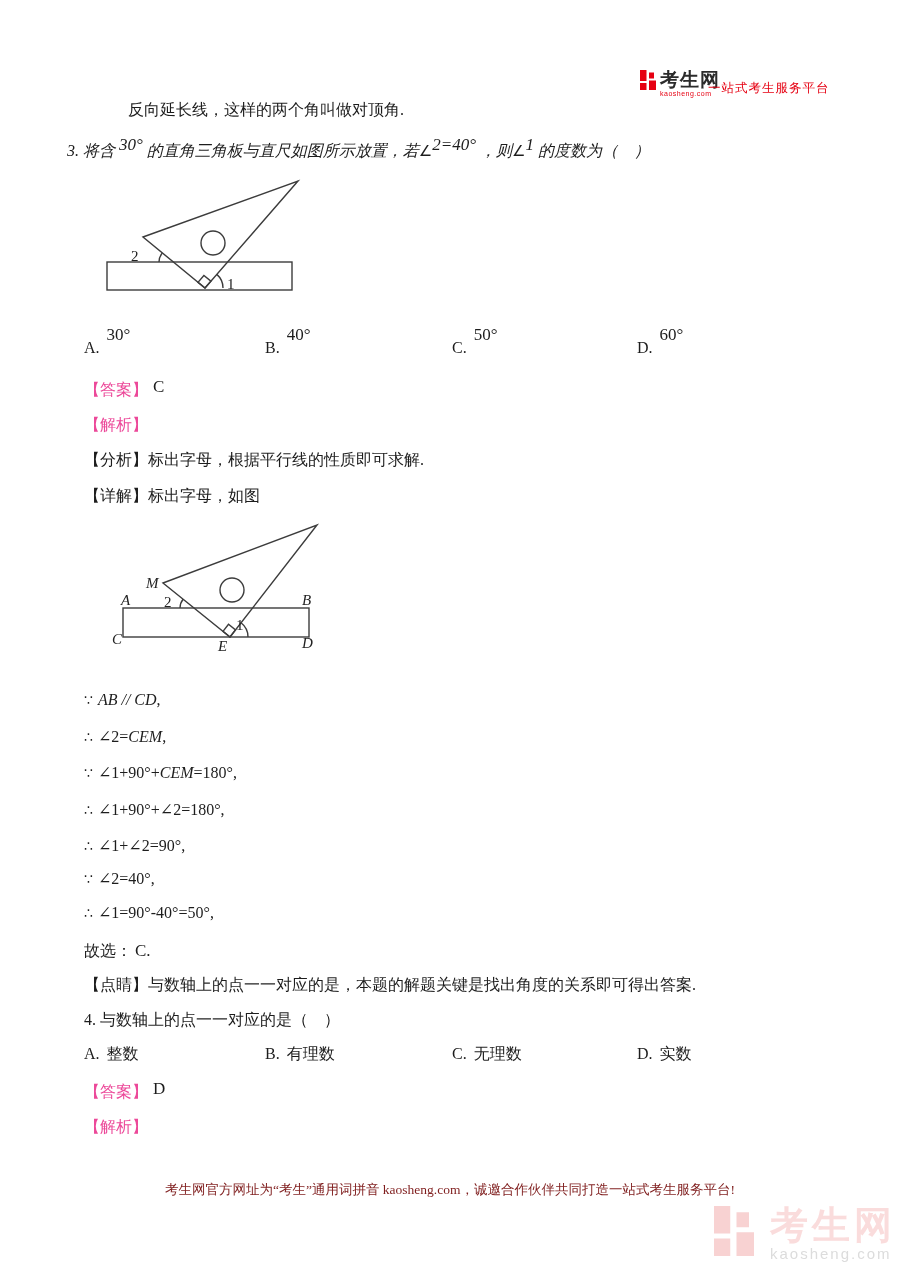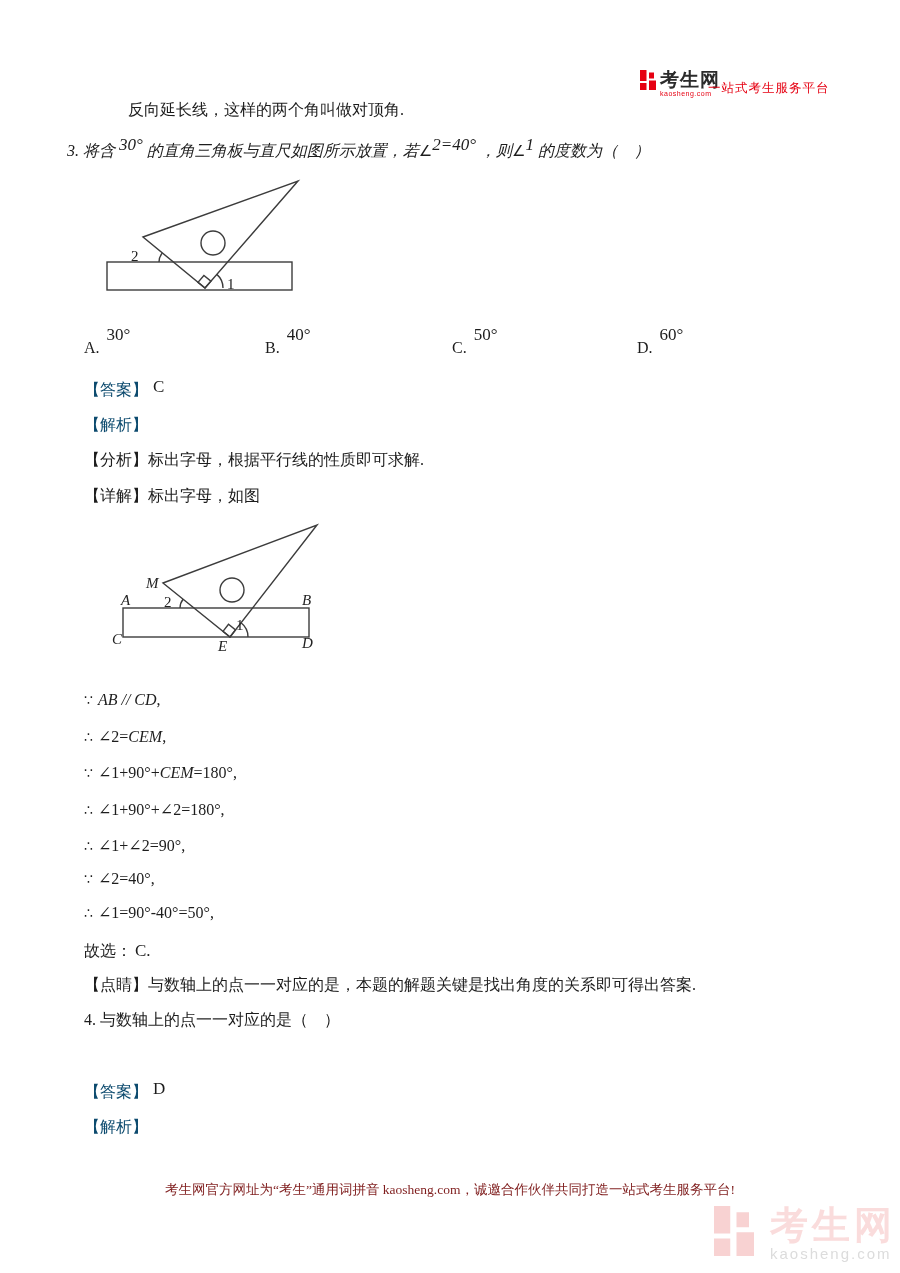--- a/index.html
+++ b/index.html
@@ -3,21 +3,21 @@
 <meta charset="utf-8">
 <style>
   * { box-sizing: border-box; }
   html,body { margin:0; padding:0; background:#ffffff; }
   .page {
     position:relative; width:900px; height:1273px; background:#fff; overflow:hidden;
     font-family:"Liberation Serif","DejaVu Serif",serif; color:#1d1d1d;
   }
   .abs { position:absolute; white-space:nowrap; }
   .cn { font-size:16px; line-height:1.2; }
-  .blue { color:#0c4a6e; }
+  .blue { color:#ec4899; }
   .lat { font-family:"Liberation Serif","DejaVu Serif",serif; }
   .sup { position:relative; top:-6px; font-size:17px; }
   .ang { font-family:"DejaVu Sans","DejaVu Serif",sans-serif; font-size:15px; }
   .ans-val { font-size:17px; position:relative; top:-3px; margin-left:5px; }
   
   .opt-item { position:absolute; top:0; }
   .opt-letter { font-size:16px; }
   .opt-val { font-size:17px; position:relative; top:-13px; margin-left:7px; }
   .opt-val-cn { font-size:16px; margin-left:7px; }
   
@@ -127,20 +127,26 @@
 
   <div class="abs cn" style="left:84px; top:941px;">
     <span>故选：</span><span class="lat" style="font-size:17px; margin-left:3px;">C.</span>
   </div>
 
   <div class="abs cn" style="left:84px; top:975px;">【点睛】与数轴上的点一一对应的是，本题的解题关键是找出角度的关系即可得出答案.</div>
 
   <div class="abs cn" style="left:84px; top:1010px;">
     <span class="lat">4.</span><span> 与数轴上的点一一对应的是（　）</span>
   </div>
+  <div class="abs" style="left:0; top:1044px; width:900px; height:24px;">
+    <span class="opt-item" style="left:84px;"><span class="opt-letter">A.</span><span class="opt-val-cn cn">整数</span></span>
+    <span class="opt-item" style="left:265px;"><span class="opt-letter">B.</span><span class="opt-val-cn cn">有理数</span></span>
+    <span class="opt-item" style="left:452px;"><span class="opt-letter">C.</span><span class="opt-val-cn cn">无理数</span></span>
+    <span class="opt-item" style="left:637px;"><span class="opt-letter">D.</span><span class="opt-val-cn cn">实数</span></span>
+  </div>
   <div class="abs cn" style="left:84px; top:1082px;">
     <span class="blue">【答案】</span><span class="ans-val">D</span>
   </div>
   <div class="abs cn blue" style="left:84px; top:1117px;">【解析】</div>
 
   <div class="footer-line">考生网官方网址为“考生”通用词拼音 kaosheng.com，诚邀合作伙伴共同打造一站式考生服务平台!</div>
 
   <div class="watermark">
     <svg width="52" height="50" viewBox="0 0 16 20">
       <rect x="0" y="0" width="6.5" height="11" fill="#f8d2d2"></rect>

